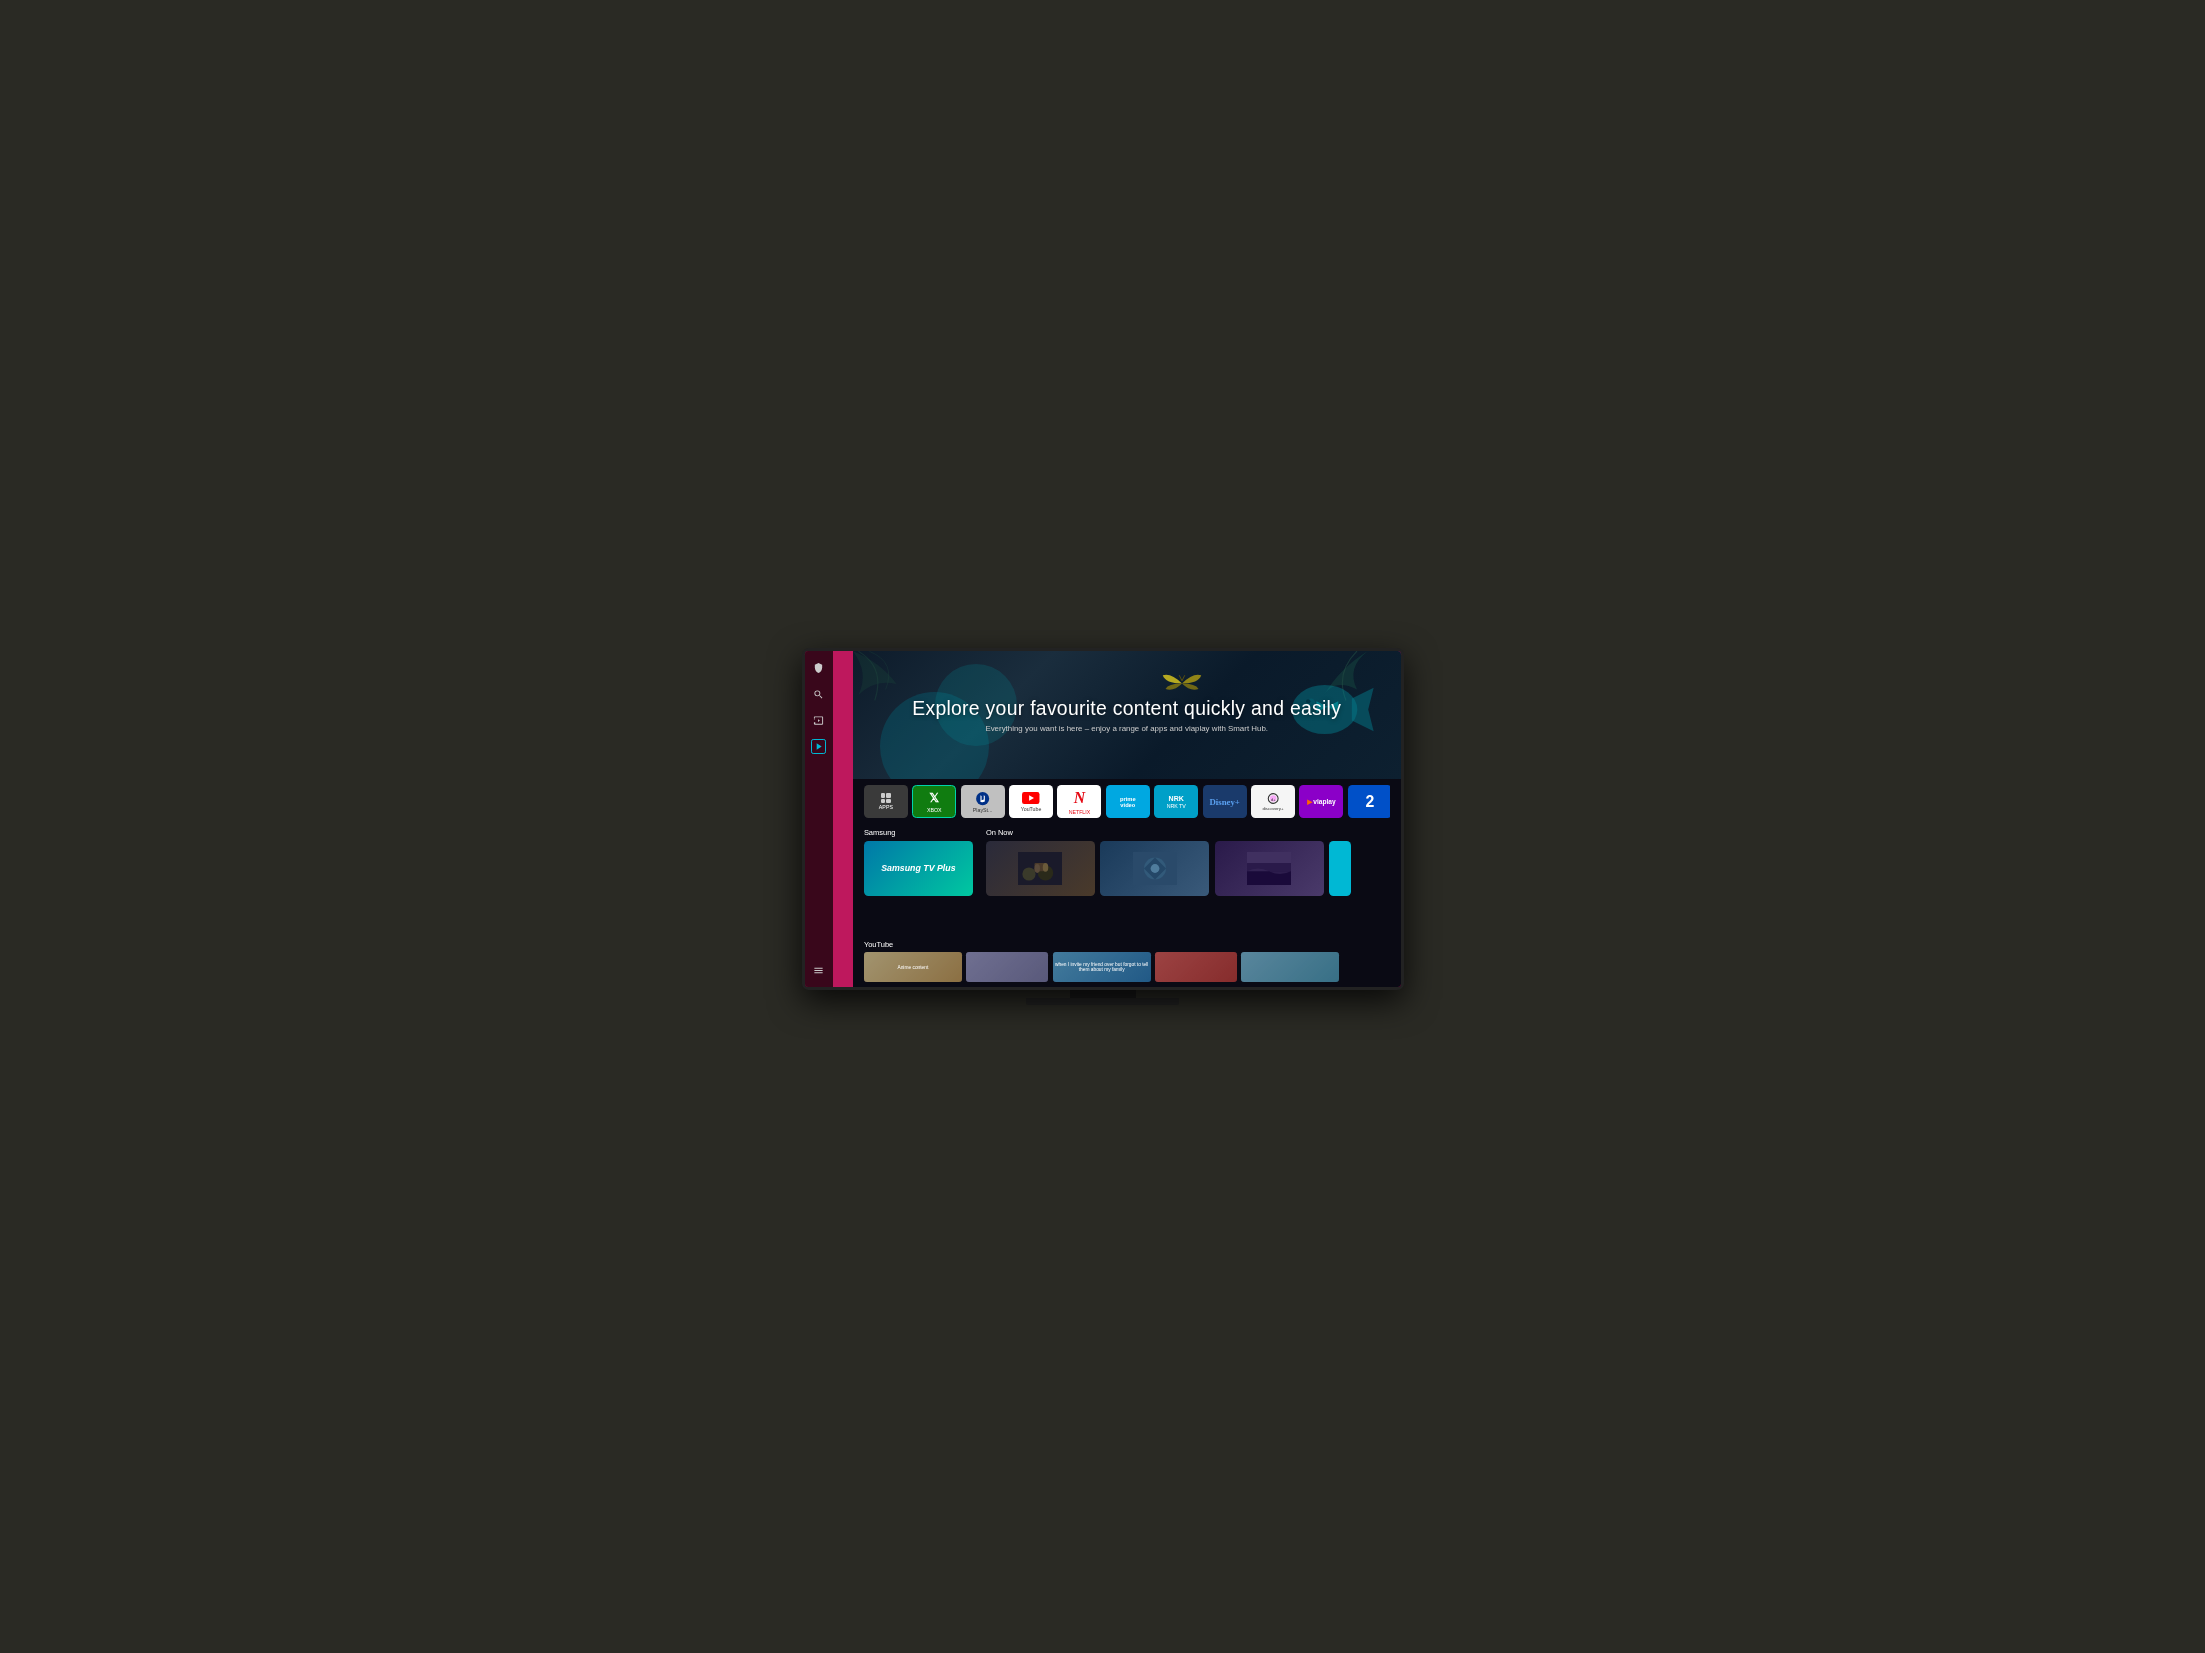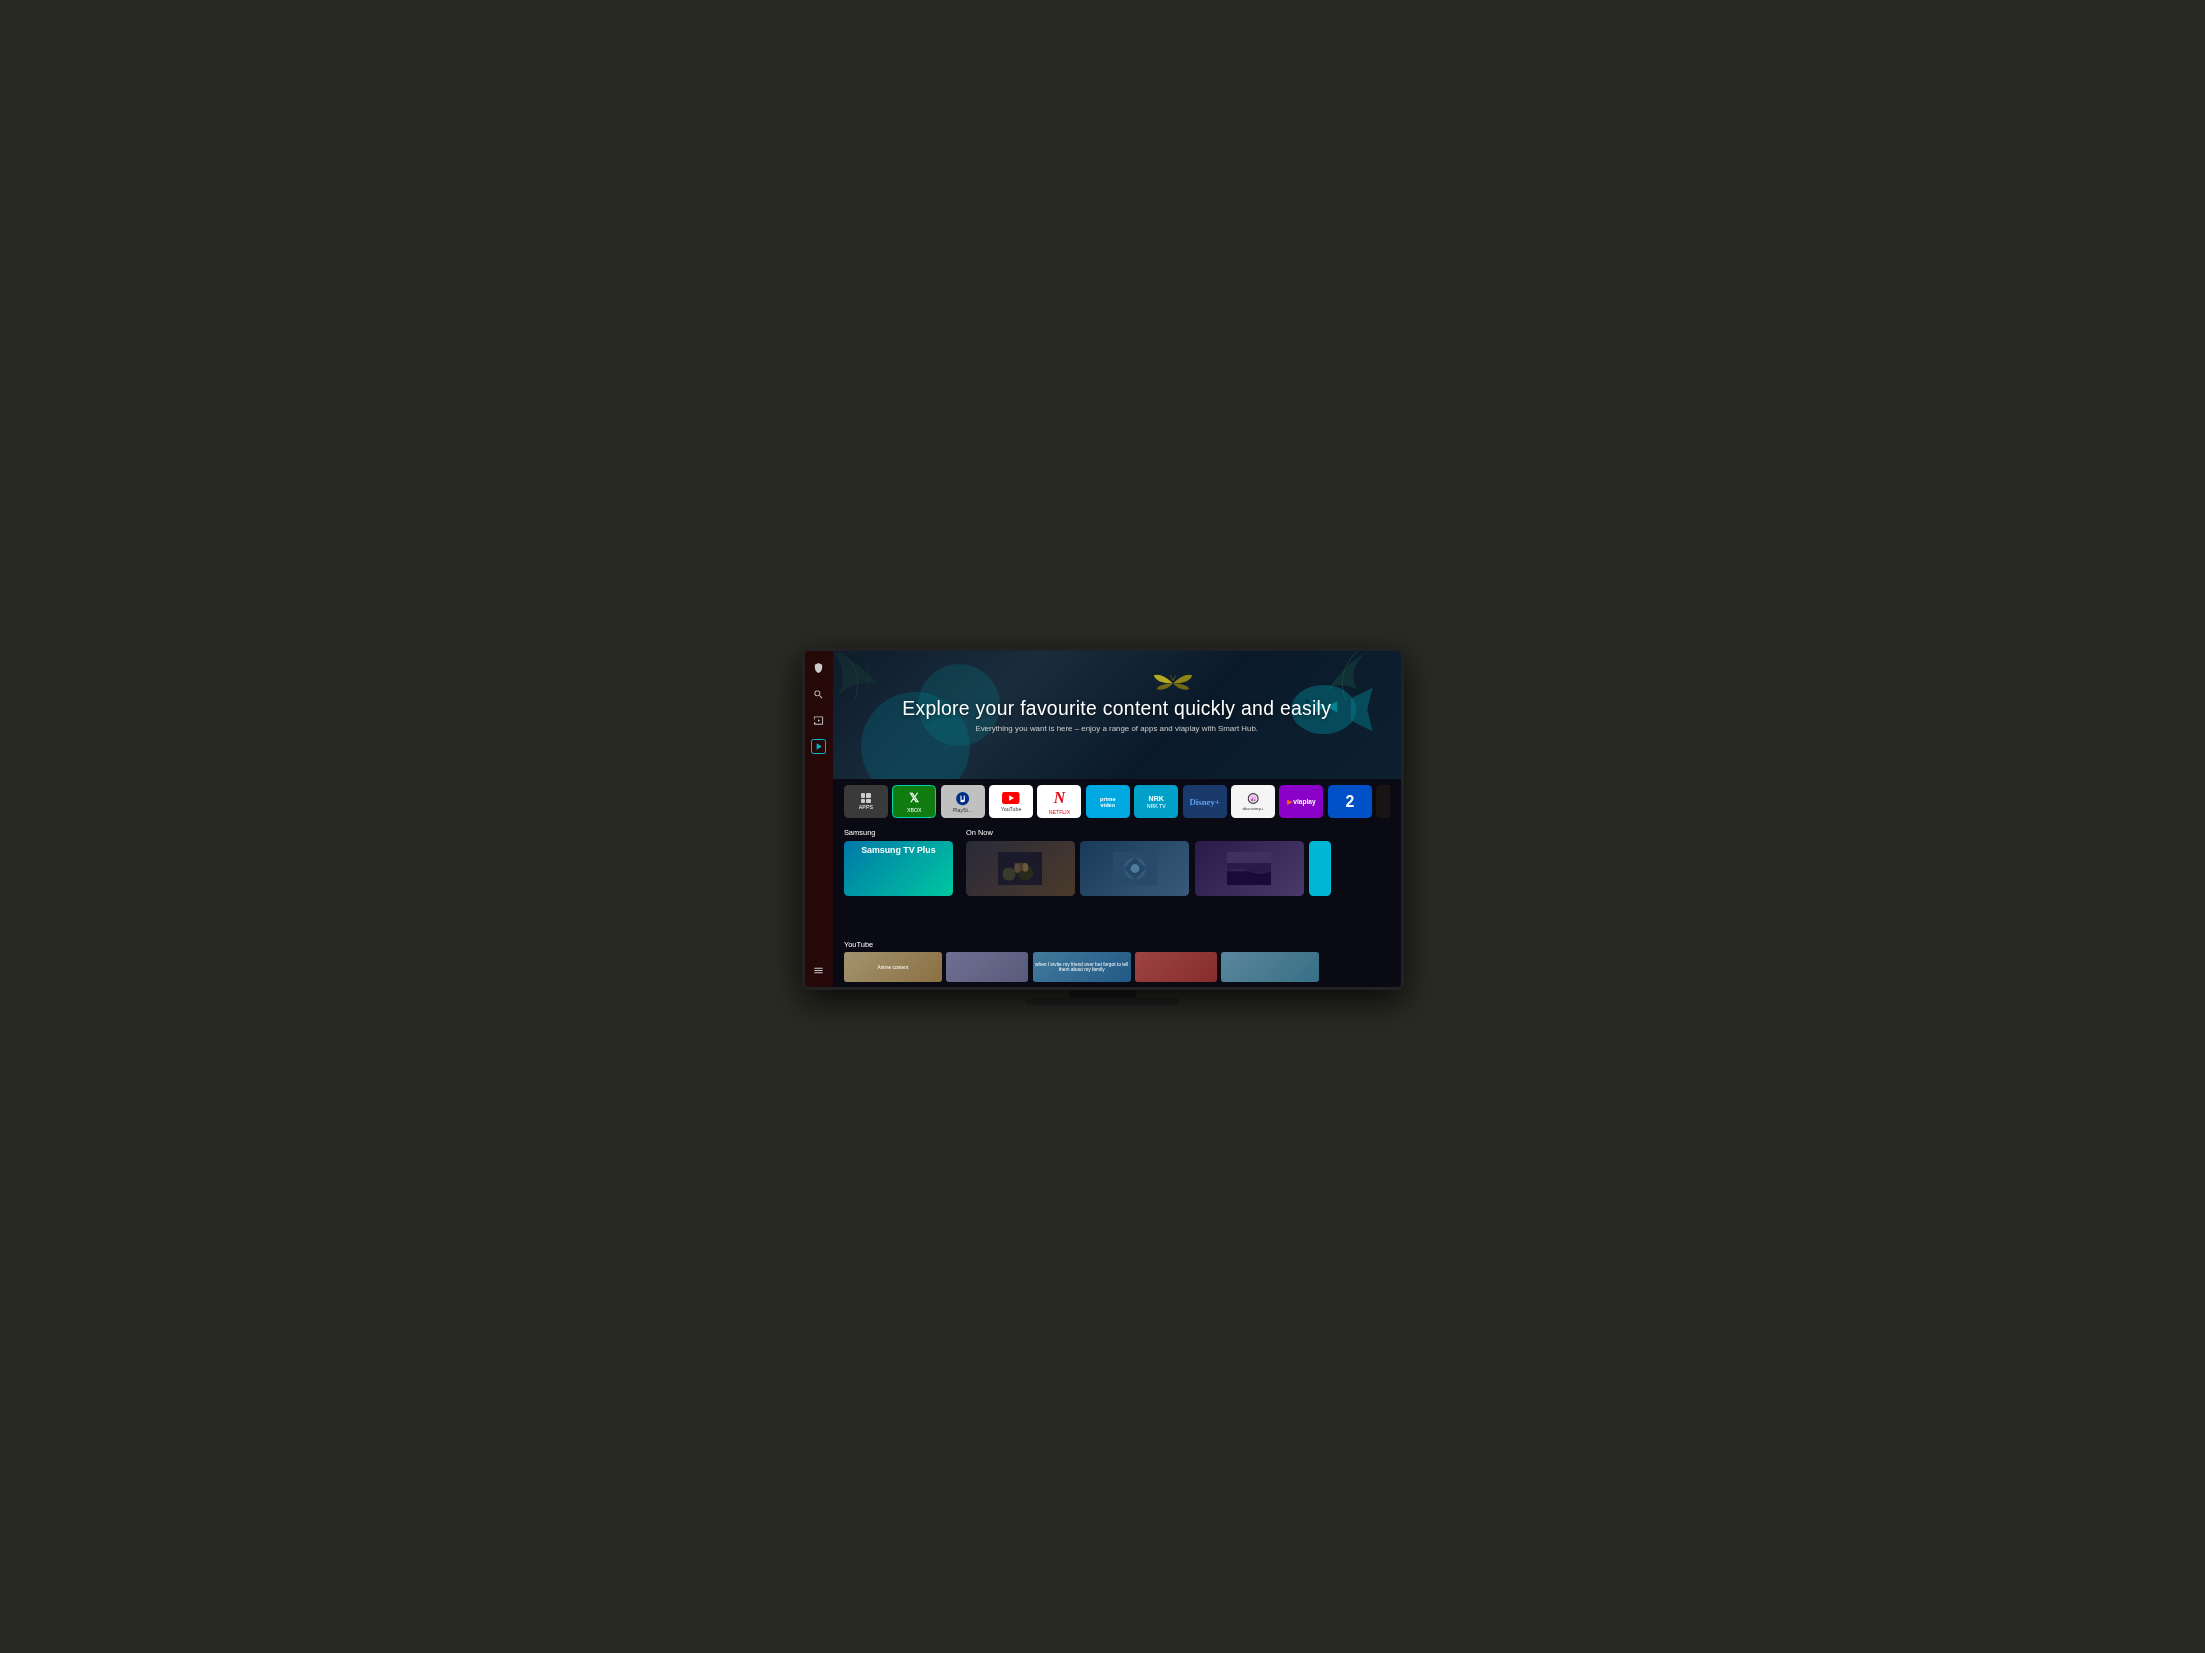--- a/index.html
+++ b/index.html
@@ -14,26 +14,27 @@
     .tv-outer {
       width: 95vw;
       max-width: 602px;
       background: #111;
       border-radius: 6.6px;
       border: 3.3px solid #222;
       box-shadow: 0 11px 33px rgba(0,0,0,0.8);
       position: relative;
     }
     .tv-screen {
-      background: #7f1d1d;
+      background: #be185d;
       border-radius: 3.3px;
       overflow: hidden;
       position: relative;
       aspect-ratio: 16/9;
       display: flex;
+      gap: 20px;
     }
     
     .sidebar {
       width: 28.4px;
       background: rgba(0,0,0,0.7);
       display: flex;
       flex-direction: column;
       align-items: center;
       padding: 8.8px 0;
       gap: 11px;
@@ -188,23 +189,25 @@
       display: flex;
       gap: 5.5px;
       overflow: hidden;
     }
     .recent-card {
       width: 109px;
       height: 55px;
       border-radius: 4.4px;
       background: linear-gradient(135deg, #0078a8, #00c8a0);
       display: flex;
+      align-items: center;
       justify-content: center;
       flex-shrink: 0;
       cursor: pointer;
+      font-style: italic;
     }
     .recent-card-label {
       color: #fff;
       font-size: 1em;
       font-weight: bold;
       text-align: center;
       padding: 4.4px;
     }
     .on-now-card {
       width: 109px;

